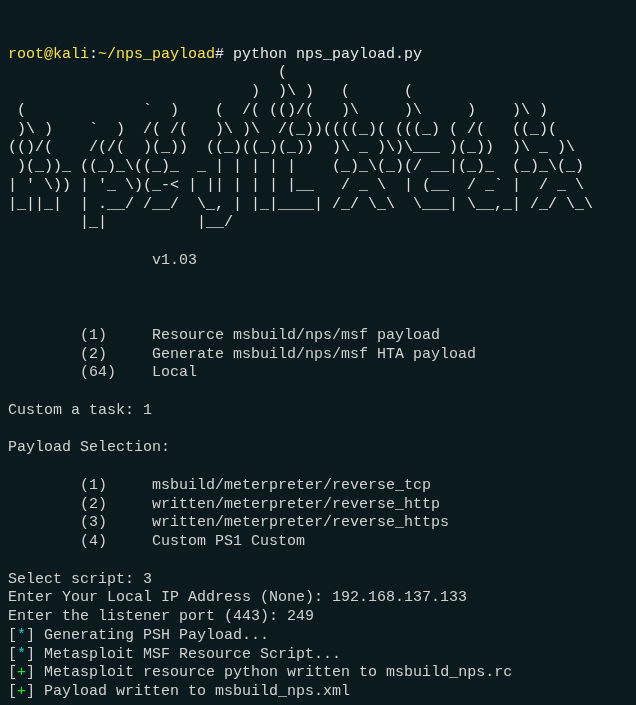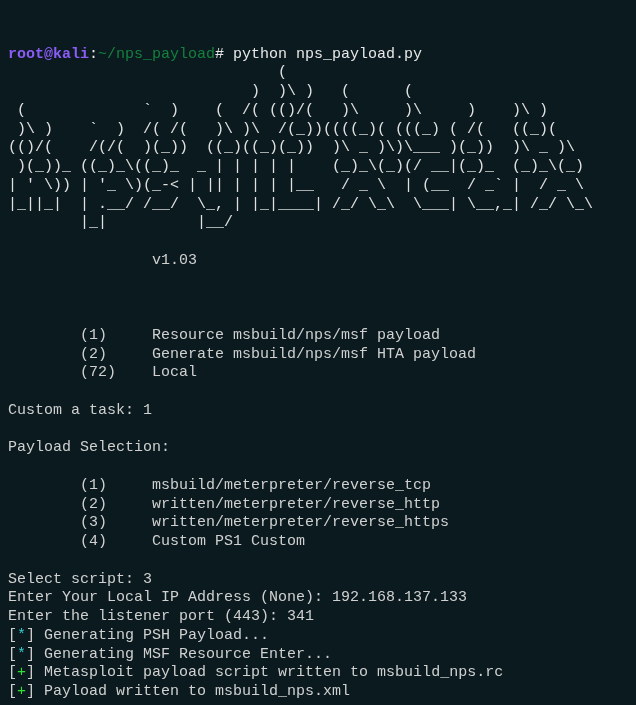--- a/index.html
+++ b/index.html
@@ -9,22 +9,22 @@
     color: #d0d0d0;
     font-family: 'Courier New', monospace;
     font-size: 15px;
     line-height: 1.25;
     white-space: pre;
     width: 636px;
     height: 705px;
     box-sizing: border-box;
     overflow: hidden;
   }
-  .red { color: #8b5cf6; font-weight: bold;}
-  .blue { color: #15803d; margin-top: 33px; }
+  .red { color: #fde047; font-weight: normal;}
+  .blue { color: #fde047; margin-top: 33px; }
   .white { color: #e8e8e8; }
   .cyan-bracket { color: #30d0d0; }
   .gray { color: #d0d0d0; }
   .green { color: #30e030; }
   .banner { color: #e0e0e0; font-size:15px; line-height:1.15;}
 </style>
 </head>
 <body>
 
 <span><span class="red">root@kali</span><span class="white">:</span><span class="blue">~/nps_payload</span><span class="white">#</span> <span class="white">python nps_payload.py</span>
@@ -37,31 +37,31 @@
 | ' \)) | '_ \)(_-&lt; | || | | | |__   / _ \  | (__  / _` |  / _ \
 |_||_|  | .__/ /__/  \_, | |_|____| /_/ \_\  \___| \__,_| /_/ \_\
         |_|          |__/</span>
 
                 <span>v1.03</span>
 
 
 
         <span>(1)</span>     <span>Resource msbuild/nps/msf payload</span>
         <span>(2)</span>     <span>Generate msbuild/nps/msf HTA payload</span>
-        <span>(72)</span>    <span>Local</span>
+        <span>(64)</span>    <span>Local</span>
 
 <span>Custom a task: </span><span>1</span>
 
 <span>Payload Selection:</span>
 
         <span>(1)</span>     <span>msbuild/meterpreter/reverse_tcp</span>
         <span>(2)</span>     <span>written/meterpreter/reverse_http</span>
         <span>(3)</span>     <span>written/meterpreter/reverse_https</span>
         <span>(4)</span>     <span>Custom PS1 Custom</span>
 
 <span>Select script: </span><span>3</span>
 <span>Enter Your Local IP Address (None): </span><span>192.168.137.133</span>
-<span>Enter the listener port (443): </span><span>341</span>
+<span>Enter the listener port (443): </span><span>249</span>
 <span class="gray">[</span><span class="cyan-bracket">*</span><span class="gray">]</span> <span>Generating PSH Payload...</span>
-<span class="gray">[</span><span class="cyan-bracket">*</span><span class="gray">]</span> <span>Generating MSF Resource Enter...</span>
-<span class="gray">[</span><span class="green">+</span><span class="gray">]</span> <span>Metasploit payload script written to msbuild_nps.rc</span>
+<span class="gray">[</span><span class="cyan-bracket">*</span><span class="gray">]</span> <span>Metasploit MSF Resource Script...</span>
+<span class="gray">[</span><span class="green">+</span><span class="gray">]</span> <span>Metasploit resource python written to msbuild_nps.rc</span>
 <span class="gray">[</span><span class="green">+</span><span class="gray">]</span> <span>Payload written to msbuild_nps.xml</span></span>
 
 
 </body></html>

